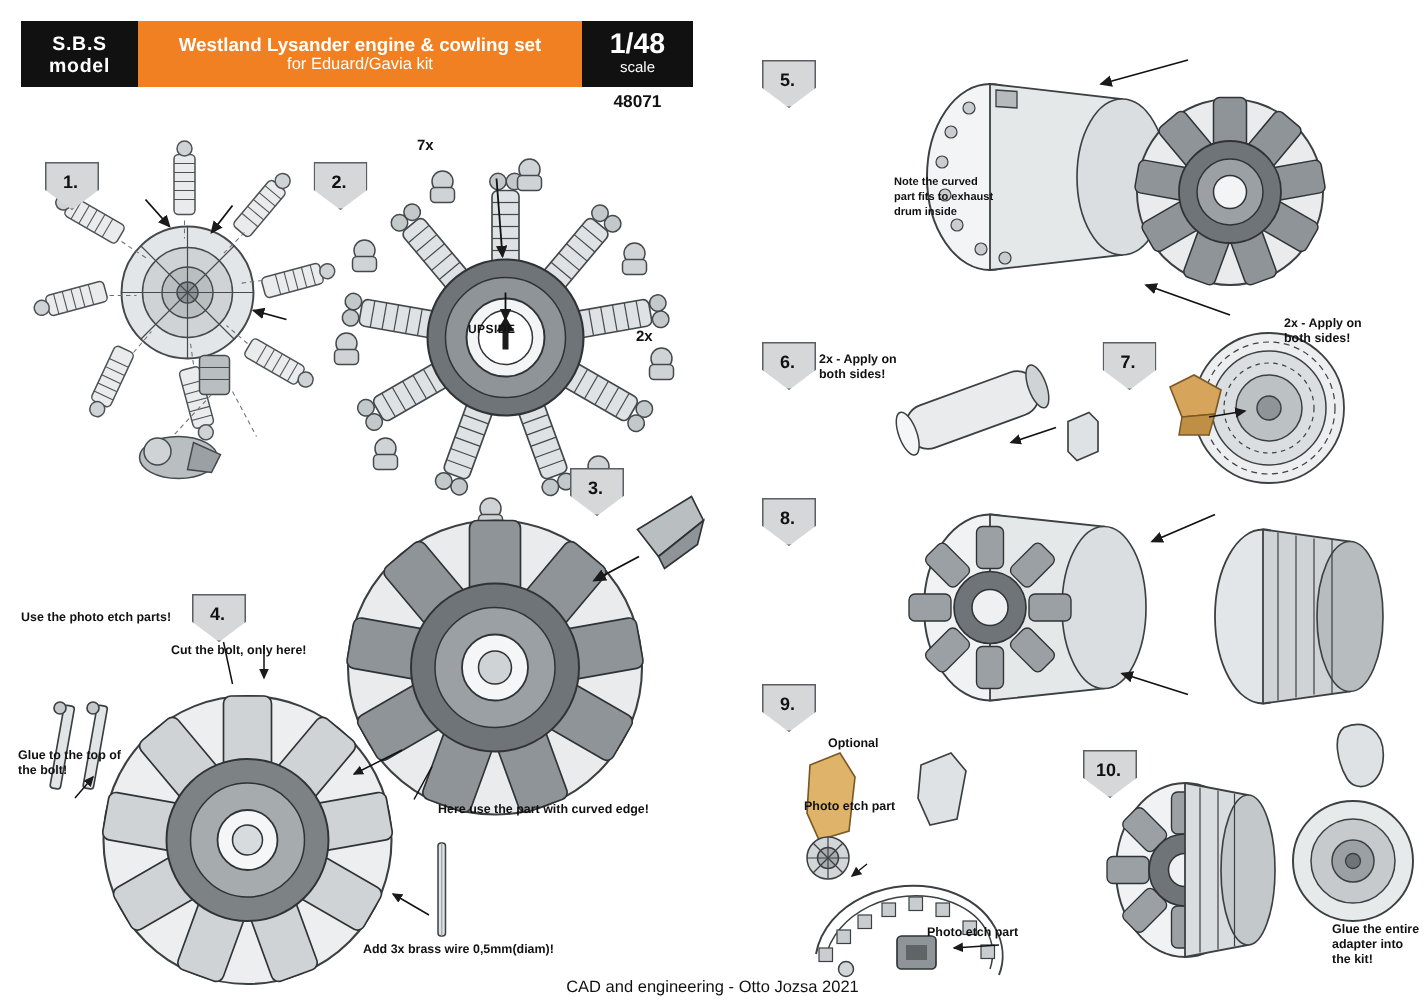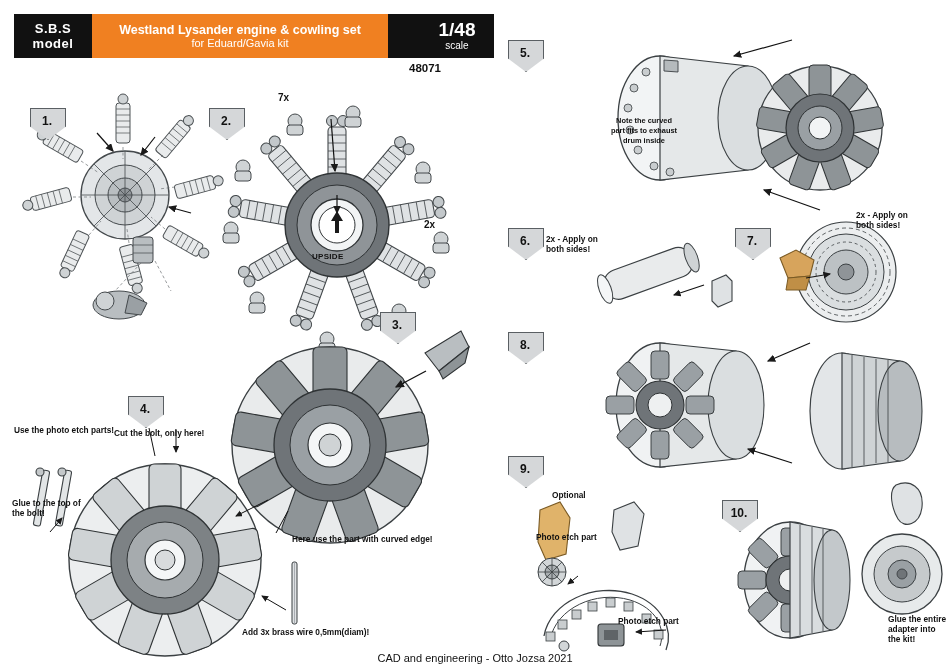--- a/index.html
+++ b/index.html
@@ -24,21 +24,21 @@
   .titlebar{
     position:absolute;left:92px;top:14px;width:296px;height:44px;
     background:#f08021;color:#fff;display:flex;flex-direction:column;
     align-items:center;justify-content:center;text-align:left;
   }
   .titlebar .t1{font-size:12.5px;font-weight:bold;line-height:14px;}
   .titlebar .t2{font-size:11px;line-height:12px;}
   .scalebox{
     position:absolute;left:388px;top:14px;width:74px;height:44px;
     background:#111;color:#fff;display:flex;flex-direction:column;
-    align-items:center;justify-content:center;padding-left:32px;
+    align-items:center;justify-content:center;
   }
   .scalebox .s1{font-size:19px;font-weight:bold;line-height:20px;}
   .scalebox .s2{font-size:10px;line-height:12px;}
   .kitno{
     position:absolute;left:388px;top:62px;width:74px;
     text-align:center;font-size:11.5px;font-weight:bold;color:#111;
   }
 
   
   .step{
@@ -52,30 +52,29 @@
     clip-path:polygon(0 0,100% 0,100% 58%,50% 100%,0 58%);
   }
   .step span{position:relative;z-index:2;padding-bottom:5px;}
 
   
   .note{
     position:absolute;font-size:8.3px;font-weight:bold;color:#111;
     line-height:10px;
   }
   .note.small{font-size:7.4px;font-weight:bold;}
-  .note.c{text-align:center;}
+  .note.c{}
   .qty{position:absolute;font-size:10px;font-weight:bold;color:#111;}
   .footer{
     position:absolute;left:0;bottom:8px;width:950px;text-align:center;
     font-size:11px;color:#111;
   }
   .upside{
     position:absolute;font-size:8px;font-weight:bold;color:#111;
     letter-spacing:.3px;
-    margin-top:37px;
   }
   svg{position:absolute;left:0;top:0;}
 </style>
 </head>
 <body>
 
 <div class="sheet">
 
   <div class="logo">
     <div class="l1">S.B.S</div>
@@ -655,21 +654,21 @@
   </div>
   <div class="step" style="left:722px;top:500px;">
     <div class="shape"></div>
     <span>10.</span>
   </div>
 
   <div class="qty" style="left:278px;top:92px;">7x</div>
   <div class="qty" style="left:424px;top:219px;">2x</div>
   <div class="upside" style="left:312px;top:215px;">UPSIDE</div>
 
-  <div class="note" style="left:14px;top:425px;">Use the photo etch parts!</div>
+  <div class="note" style="left:14px;top:406px;">Use the photo etch parts!</div>
   <div class="note" style="left:114px;top:428px;">Cut the bolt, only here!</div>
   <div class="note" style="left:12px;top:498px;white-space:pre-line;">Glue to the top of
 the bolt!</div>
   <div class="note" style="left:270px;top:534px;padding-left:22px;">Here use the part with curved edge!</div>
   <div class="note" style="left:242px;top:627px;">Add 3x brass wire 0,5mm(diam)!</div>
 
   <div class="note small c" style="left:596px;top:116px;width:96px;white-space:pre-line;">Note the curved
 part fits to exhaust
 drum inside</div>
   <div class="note" style="left:546px;top:234px;white-space:pre-line;">2x - Apply on

